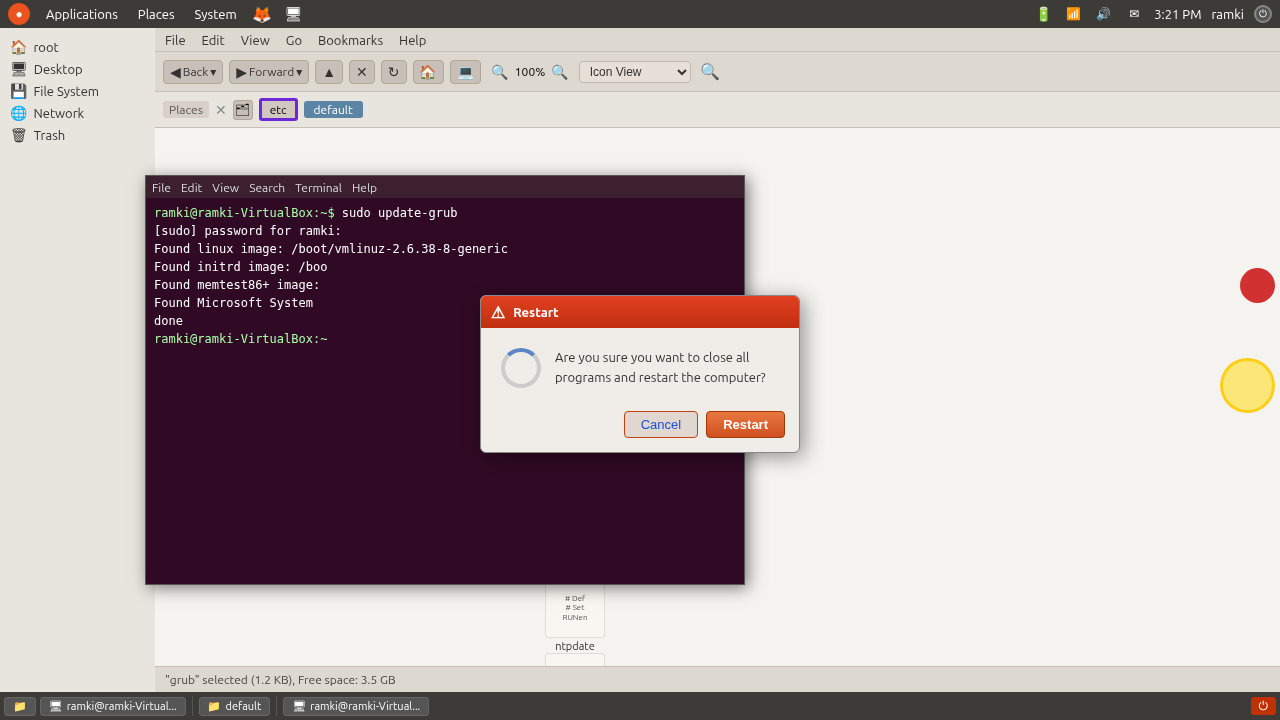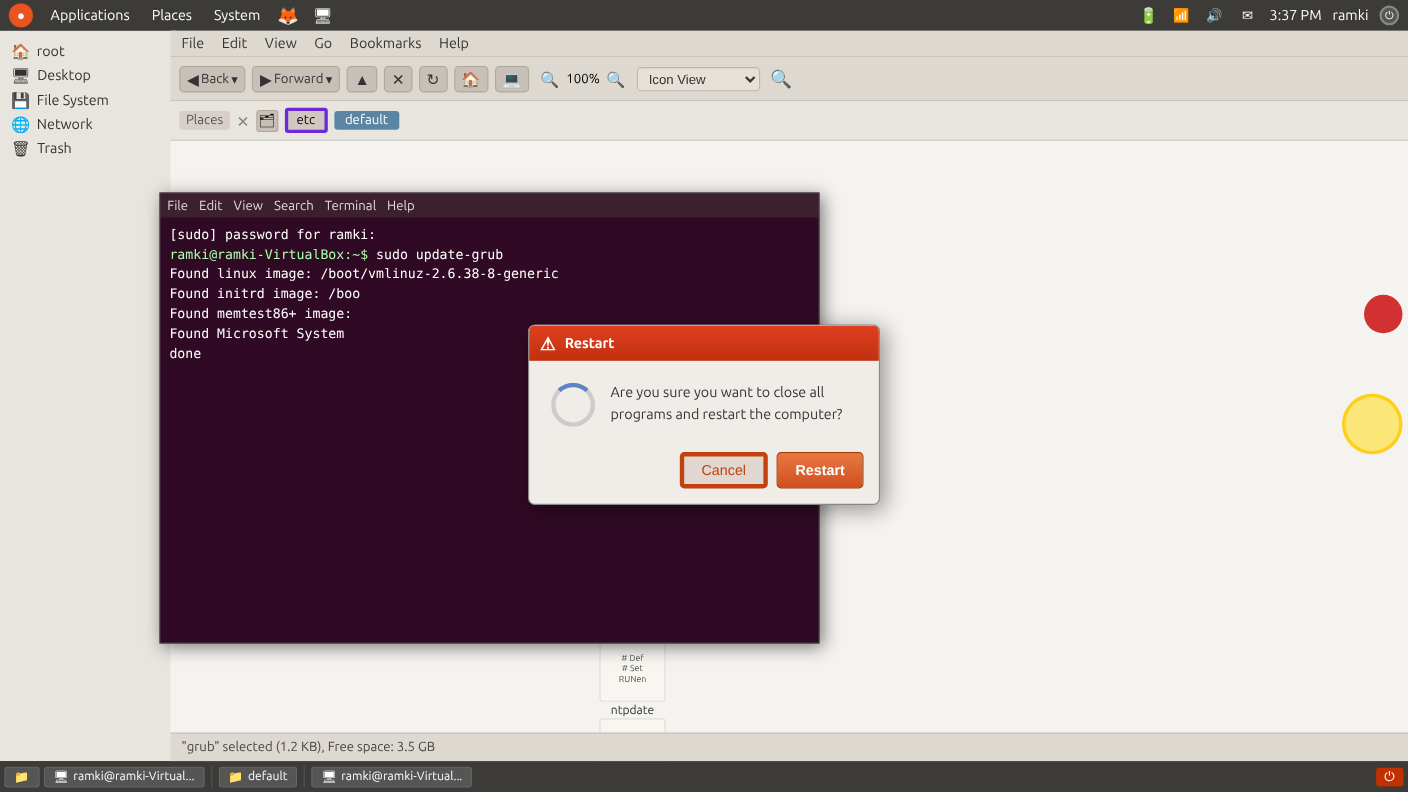--- a/index.html
+++ b/index.html
@@ -222,22 +222,22 @@
     }
     @keyframes spin { to { transform: rotate(360deg); } }
     .dialog-message { font-size: 13px; color: #333; line-height: 1.5; }
     #restart-dialog-buttons {
       display: flex;
       justify-content: flex-end;
       gap: 8px;
       padding: 8px 14px 14px;
     }
     .dialog-btn-cancel {
-      padding: 5px 16px; background: #e0d8d0; border: 4px solid #c2410c;
-      border-radius: 4px; cursor: pointer; font-size: 13px; color: #c2410c;
+      padding: 5px 16px; background: #e0d8d0; border: 1px solid #c2410c;
+      border-radius: 4px; cursor: pointer; font-size: 13px; color: #1d4ed8;
     }
     .dialog-btn-restart {
       padding: 5px 16px; background: linear-gradient(to bottom, #e87840, #d05020);
       border: 1px solid #a03800; border-radius: 4px; cursor: pointer;
       font-size: 13px; color: #fff; font-weight: bold;
     }
     #taskbar {
       position: absolute;
       bottom: 0; left: 0; right: 0;
       height: 28px;
@@ -295,21 +295,21 @@
     <span class="sys-menu-item">Places</span>
     <span class="sys-menu-item">System</span>
     <span style="font-size:16px; cursor:pointer;">🦊</span>
     <span style="font-size:14px; cursor:pointer;">🖥</span>
   </div>
   <div id="system-bar-right">
     <span class="sys-icon battery-icon">🔋</span>
     <span class="sys-icon">📶</span>
     <span class="sys-icon">🔊</span>
     <span class="sys-icon">✉</span>
-    <span>3:37 PM</span>
+    <span>3:21 PM</span>
     <span>ramki</span>
     <div class="power-btn">⏻</div>
   </div>
 </div>
 
 <div id="sidebar">
   <div class="sidebar-item">
     <span class="sidebar-icon">🏠</span>
     <span>root</span>
   </div>
@@ -470,27 +470,28 @@
 <div id="terminal">
   <div id="terminal-menubar">
     <span class="term-menu">File</span>
     <span class="term-menu">Edit</span>
     <span class="term-menu">View</span>
     <span class="term-menu">Search</span>
     <span class="term-menu">Terminal</span>
     <span class="term-menu">Help</span>
   </div>
   <div id="terminal-content">
+    <div class="term-line"><span class="term-prompt">ramki@ramki-VirtualBox:~$</span><span class="term-cmd"> sudo update-grub</span></div>
     <div class="term-line">[sudo] password for ramki:</div>
-    <div class="term-line"><span class="term-prompt">ramki@ramki-VirtualBox:~$</span><span class="term-cmd"> sudo update-grub</span></div>
     <div class="term-line">Found linux image: /boot/vmlinuz-2.6.38-8-generic</div>
     <div class="term-line">Found initrd image: /boo</div>
     <div class="term-line">Found memtest86+ image:</div>
     <div class="term-line">Found Microsoft System</div>
     <div class="term-line">done</div>
+    <div class="term-line"><span class="term-prompt">ramki@ramki-VirtualBox:~</span></div>
   </div>
 </div>
 
 <div id="restart-dialog">
   <div id="restart-dialog-title">
     <span class="dialog-title-icon">⚠</span>
     <span>Restart</span>
   </div>
   <div id="restart-dialog-body">
     <div class="dialog-spinner"></div>

